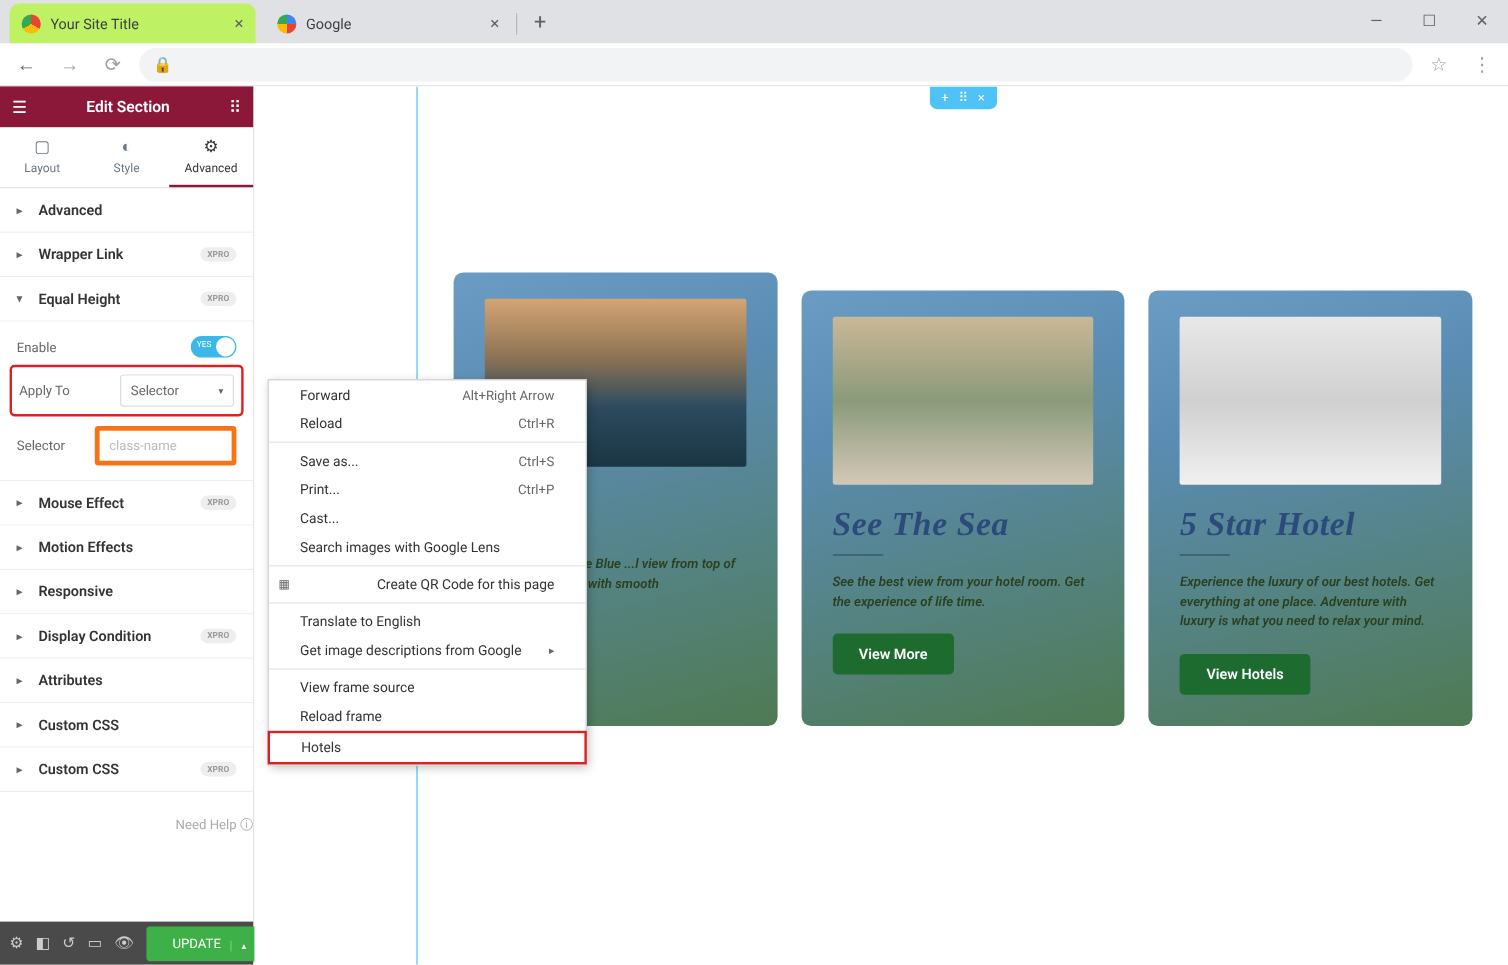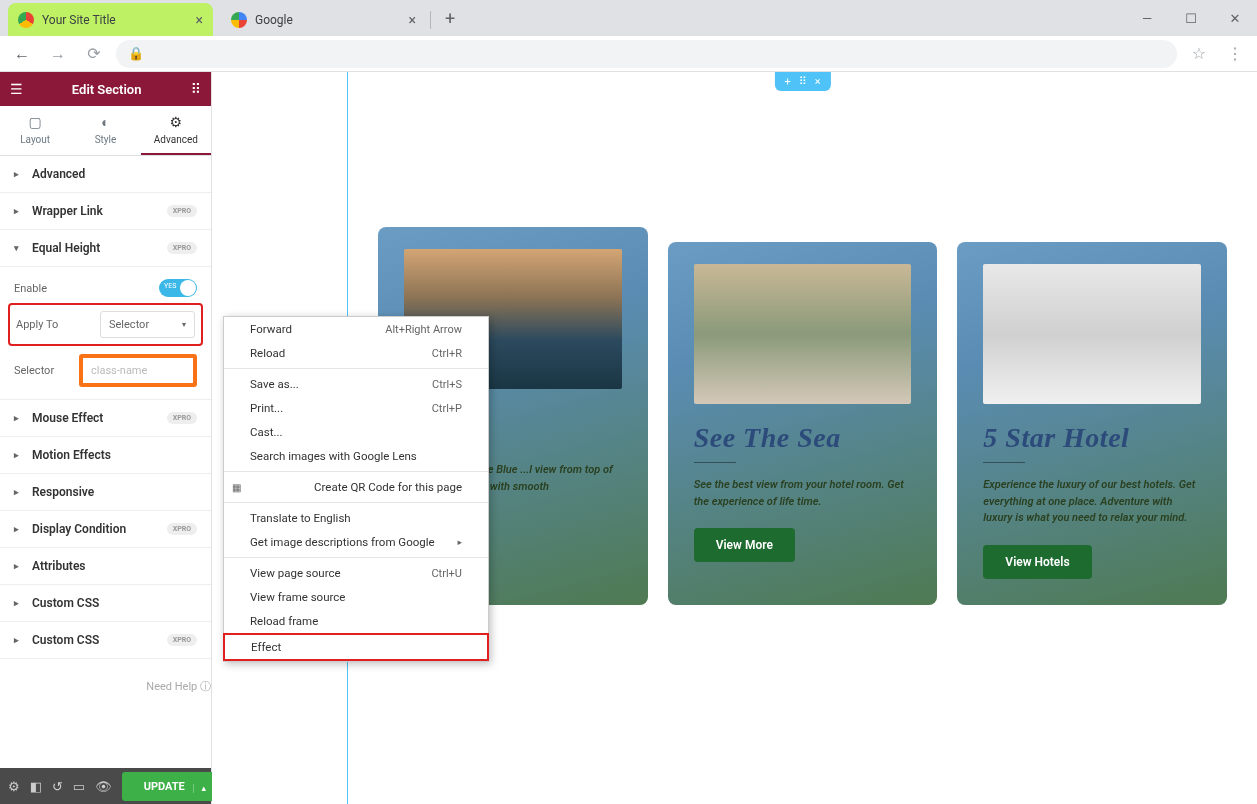--- a/index.html
+++ b/index.html
@@ -34,21 +34,21 @@
 .row{display:flex;align-items:center;justify-content:space-between;margin-bottom:12px;font-size:11px;color:#666}
 .toggle{width:38px;height:18px;background:#3bb8e8;border-radius:9px;position:relative}
 .toggle::after{content:"";position:absolute;right:1px;top:1px;width:16px;height:16px;background:#fff;border-radius:50%}
 .toggle .lbl{position:absolute;left:5px;top:3px;font-size:7px;color:#fff;font-weight:400}
 .select-box{border:1px solid #ddd;border-radius:3px;padding:6px 8px;font-size:11px;color:#666;display:flex;align-items:center;justify-content:space-between;width:95px}
 .highlight-row{border:2px solid #e02020;border-radius:4px;padding:6px;margin:-6px -6px 8px}
 .input-box{border:4px solid #f97316;border-radius:3px;padding:6px 8px;font-size:11px;color:#bbb;width:118px}
 .help{padding:20px 0;text-align:right;font-size:11px;color:#aaa}
 .footer{height:36px;background:#4a4a4a;display:flex;align-items:center;padding:0 8px;gap:10px}
 .footer .ico{color:#ccc;font-size:13px}
-.update-btn{background:#3db048;color:#fff;font-size:11px;font-weight:700;padding:8px 22px;border-radius:3px;margin-left:auto;display:flex;align-items:flex-end;gap:8px}
+.update-btn{background:#3db048;color:#fff;font-size:11px;font-weight:400;padding:8px 22px;border-radius:3px;margin-left:auto;display:flex;align-items:flex-end;gap:8px}
 .update-btn .arr{border-left:1px solid rgba(255,255,255,0.3);padding-left:8px;font-size:8px}
 .canvas{flex:1;background:#fff;position:relative;overflow:hidden}
 .section-frame{position:absolute;left:135px;top:0;right:0;bottom:0;border-left:1px solid #4fc3f7}
 .section-handle{position:absolute;left:50%;top:0;transform:translateX(-50%);background:#4fc3f7;border-radius:0 0 6px 6px;padding:3px 10px;display:flex;gap:8px;color:#fff;font-size:11px}
 .cards{display:flex;gap:20px;padding:155px 30px 0}
 .card{width:280px;background:linear-gradient(165deg,#6b9dc4 0%,#5a8cb3 30%,#4f7a52 100%);border-radius:8px;padding:22px 26px 26px;color:#fff}
 .card-img{width:100%;height:140px;background:#ddd;border-radius:2px;margin-bottom:18px}
 .card-img.lake{background:linear-gradient(180deg,#d4a574 0%,#8b7355 35%,#2c4a5e 65%,#1a3644 100%)}
 .card-img.sea{background:linear-gradient(180deg,#c9b896 0%,#8a9a7a 50%,#d4c8b8 100%)}
 .card-img.hotel{background:linear-gradient(180deg,#e8e8e8 0%,#d0d0d0 50%,#f0f0f0 100%)}
@@ -270,27 +270,23 @@
   <div class="cm-sep"></div>
   <div class="cm-item">
       <span>Translate to English</span>
     </div>
   <div class="cm-item">
       <span>Get image descriptions from Google</span>
       <span class="sub">▸</span>
     </div>
   <div class="cm-sep"></div>
   <div class="cm-item">
-      <span>View page source</span>
-      <span class="kb">Ctrl+U</span>
-    </div>
-  <div class="cm-item">
       <span>View frame source</span>
     </div>
   <div class="cm-item">
       <span>Reload frame</span>
     </div>
   <div class="cm-highlight">
     <div class="cm-item">
-        <span>Effect</span>
+        <span>Hotels</span>
       </div>
   </div>
 </div>
 
 </body></html>

